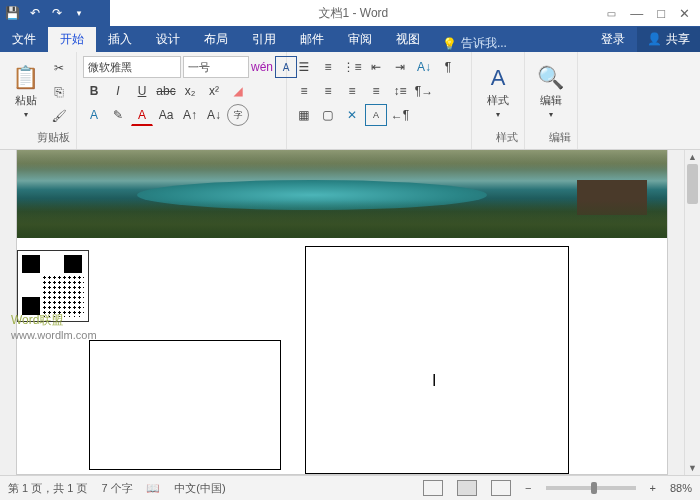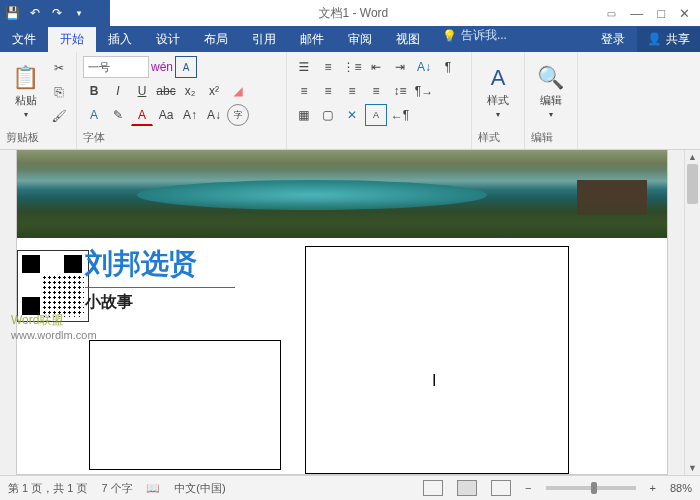--- a/index.html
+++ b/index.html
@@ -3,30 +3,30 @@
 <meta charset="utf-8">
 <style>
 *{margin:0;padding:0;box-sizing:border-box;font-family:"Microsoft YaHei",sans-serif;-webkit-user-select:none}
 body{width:700px;height:500px;overflow:hidden;background:#fff;font-size:12px;color:#444}
 .titlebar{height:27px;background:#fff;display:flex;align-items:center;border-bottom:1px solid #2b579a}
 .tb-left{width:110px;height:27px;background:#2b579a;display:flex;align-items:center;padding:0 4px;gap:4px}
 .tb-left span{color:#fff;width:18px;text-align:center;font-size:12px;cursor:pointer}
 .tb-center{flex:1;text-align:center;color:#666;font-size:12px}
 .tb-right{display:flex;align-items:center;gap:14px;padding:0 10px;color:#666}
 .tb-right span{cursor:pointer;font-size:13px}
-.ribbon-tabs{height:25px;background:#2b579a;display:flex;align-items:flex-start;color:#fff}
+.ribbon-tabs{height:25px;background:#2b579a;display:flex;align-items:flex-end;color:#fff}
 .rtab{padding:0 12px;height:25px;line-height:25px;cursor:pointer;font-size:12px}
 .rtab.active{background:#f3f3f3;color:#1d4ed8}
 .rtab-tell{color:#cfe0f4;padding:0 10px;display:flex;align-items:center;gap:4px}
 .rtab-spacer{flex:1}
 .rtab-share{background:#224a85;padding:0 10px;display:flex;align-items:center;gap:4px}
 .ribbon{height:98px;background:#f3f3f3;border-bottom:1px solid #d4d4d4;display:flex}
 .rgroup{border-right:1px solid #e1e1e1;padding:2px 6px;display:flex;flex-direction:column}
 .rgroup-body{flex:1;display:flex;align-items:center;gap:2px}
-.rgroup-label{text-align:left;font-size:11px;color:#666;padding-bottom:2px}
+.rgroup-label{text-align:right;font-size:11px;color:#666;padding-bottom:2px}
 .bigbtn{display:flex;flex-direction:column;align-items:center;justify-content:center;width:40px;height:70px;cursor:pointer;gap:2px}
 .bigbtn .ic{font-size:22px}
 .bigbtn .lbl{font-size:11px}
 .vcol{display:flex;flex-direction:column;gap:2px;justify-content:center}
 .row{display:flex;align-items:center;gap:2px}
 .ctrl{height:22px;padding:0 4px;border:1px solid #c6c6c6;background:#fff;display:flex;align-items:center;font-size:11px;cursor:pointer}
 .sb{width:22px;height:22px;display:flex;align-items:center;justify-content:center;cursor:pointer;font-size:12px;border:1px solid transparent}
 .sb.bold{font-weight:bold}
 .sb.ital{font-style:italic}
 .sb.und{text-decoration:underline}
@@ -113,20 +113,21 @@
         <div class="sb">⎘</div>
         <div class="sb">🖌</div>
       </div>
     </div>
     <div class="rgroup-label">剪贴板</div>
   </div>
 
   <div class="rgroup" style="width:210px">
     <div class="rgroup-body" style="flex-direction:column;align-items:flex-start;gap:2px;padding-top:2px">
       <div class="row">
+        <div class="ctrl" style="width:98px">微软雅黑</div>
         <div class="ctrl" style="width:66px">一号</div>
         <div class="sb" style="color:#a21caf">wén</div>
         <div class="sb" style="border:1px solid #2b579a;color:#2b579a;font-size:10px">A</div>
       </div>
       <div class="row">
         <div class="sb bold">B</div>
         <div class="sb ital">I</div>
         <div class="sb und">U</div>
         <div class="sb">
             <s>abc</s>
@@ -138,21 +139,20 @@
       <div class="row">
         <div class="sb" style="color:#27a">A</div>
         <div class="sb">✎</div>
         <div class="sb" style="color:#c00;border-bottom:2px solid #c00">A</div>
         <div class="sb">Aa</div>
         <div class="sb">A↑</div>
         <div class="sb">A↓</div>
         <div class="sb" style="border:1px solid #888;border-radius:50%;font-size:9px">字</div>
       </div>
     </div>
-    <div class="rgroup-label">字体</div>
   </div>
 
   <div class="rgroup" style="width:185px">
     <div class="rgroup-body" style="flex-direction:column;align-items:flex-start;gap:2px;padding-top:2px">
       <div class="row">
         <div class="sb">☰</div>
         <div class="sb">≡</div>
         <div class="sb">⋮≡</div>
         <div class="sb">⇤</div>
         <div class="sb">⇥</div>
@@ -205,25 +205,20 @@
     <div class="hero">
       <div class="lake"></div>
         <div class="cabin"></div>
     </div>
     <div class="qr">
         <div class="qr-dots"></div>
       </div>
     <div class="watermark">
       <span>Word联盟</span>
       <b>www.wordlm.com</b>
-    </div>
-    <div class="content">
-      <div class="title1">刘邦选贤</div>
-      <div class="hr"></div>
-      <div class="title2">小故事</div>
     </div>
     <div class="box1"></div>
     <div class="box2"></div>
     <div class="cursor">I</div>
   </div>
   <div class="scrollbar">
     <div class="arr" style="top:2px">▲</div>
     <div class="thumb" style="top:14px"></div>
     <div class="arr" style="bottom:2px">▼</div>
   </div>

